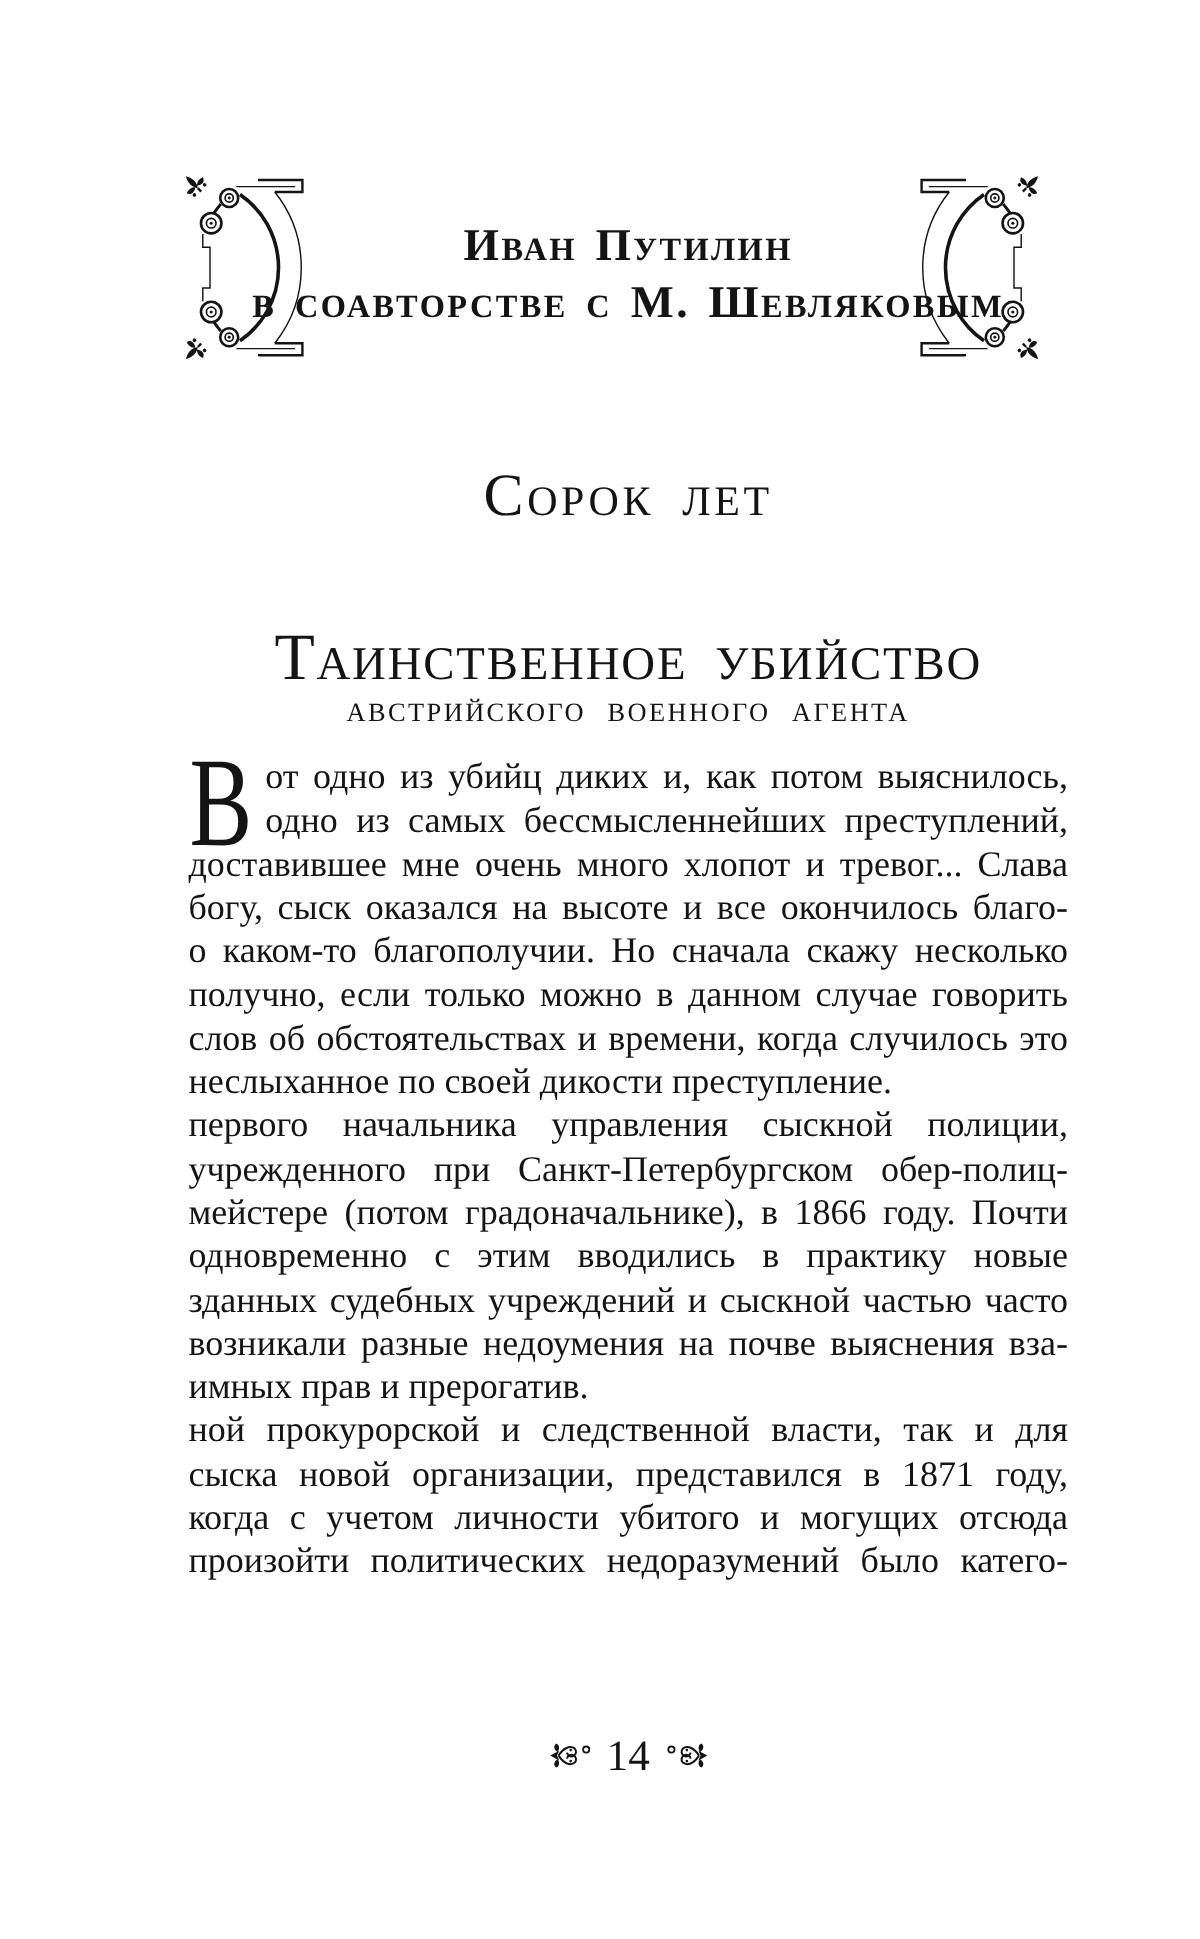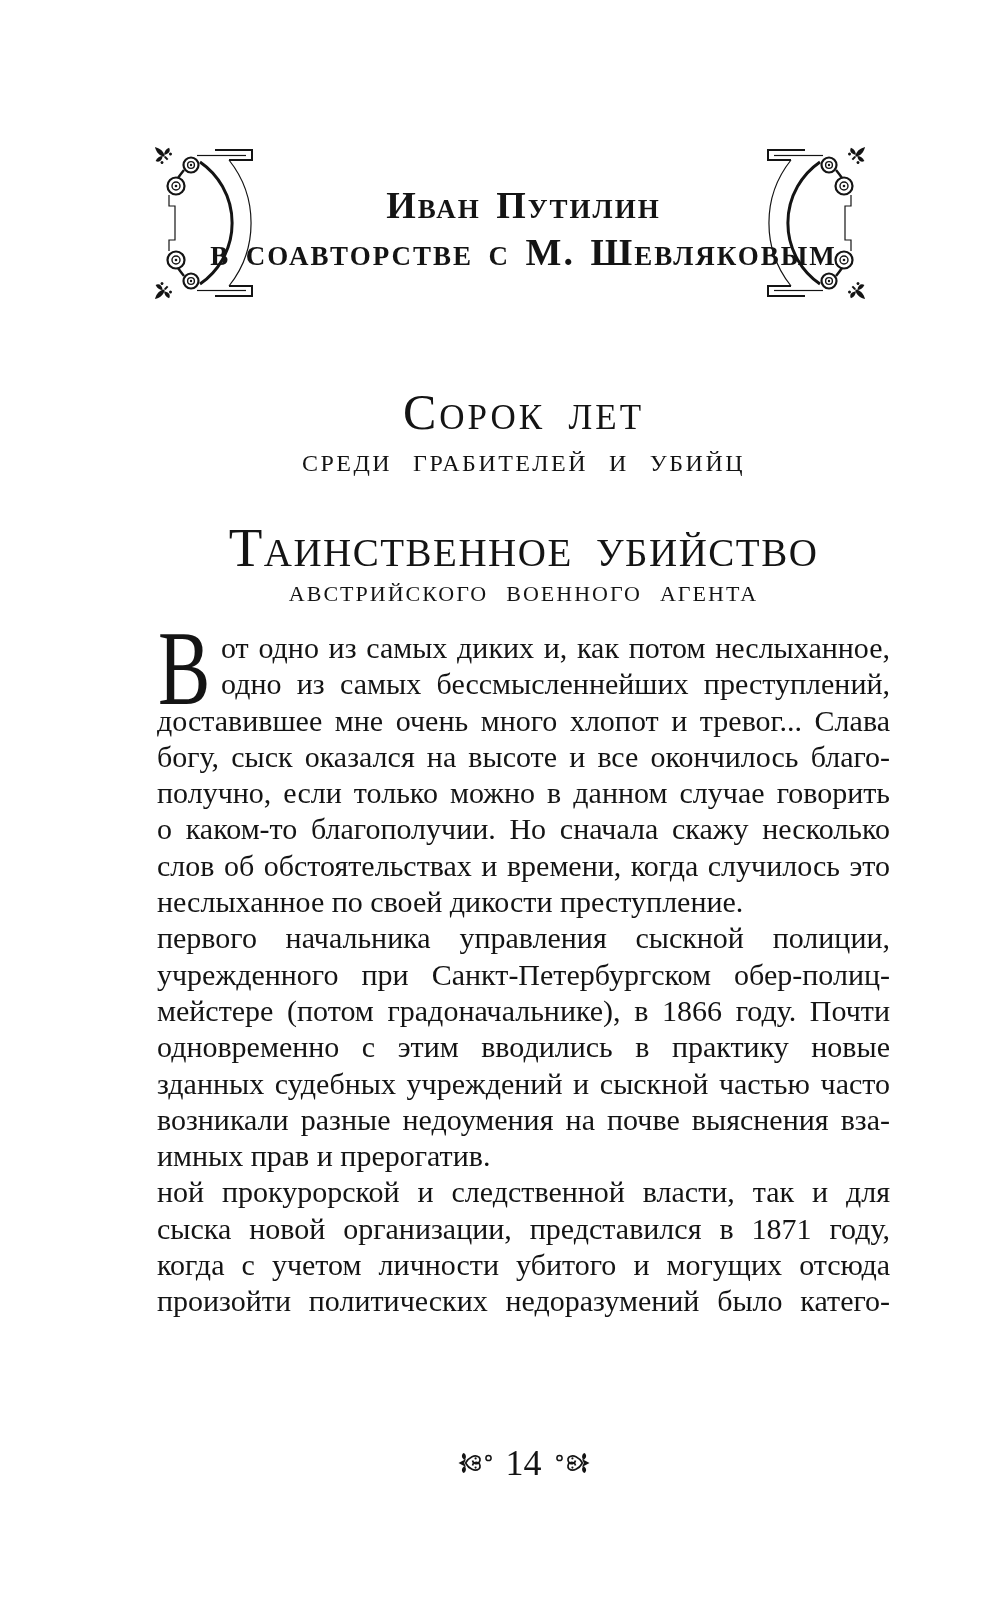--- a/index.html
+++ b/index.html
@@ -155,34 +155,33 @@
       </g>
     </svg>
   </span>
 
   <div class="byline">
     <div class="l1">Иван Путилин</div>
     <div class="l2">в соавторстве с М. Шевляковым</div>
   </div>
 
   <div class="t-line title1">Сорок лет</div>
-  <div class="t-line title2">среди грабителей и убийц</div>
 
   <div class="t-line sub1">Таинственное убийство</div>
   <div class="t-line sub2">австрийского военного агента</div>
 
   <div class="body-text">
     <span class="dropcap">В</span>
 
-    <div class="tl pad">от одно из самых диких и, как потом неслыханное,</div>
+    <div class="tl pad">от одно из убийц диких и, как потом выяснилось,</div>
     <div class="tl pad">одно из самых бессмысленнейших преступлений,</div>
     <div class="tl">доставившее мне очень много хлопот и тревог... Слава</div>
     <div class="tl">богу, сыск оказался на высоте и все окончилось благо-</div>
+    <div class="tl">о каком-то благополучии. Но сначала скажу несколько</div>
     <div class="tl">получно, если только можно в данном случае говорить</div>
-    <div class="tl">о каком-то благополучии. Но сначала скажу несколько</div>
     <div class="tl">слов об обстоятельствах и времени, когда случилось это</div>
     <div class="tl endp">неслыханное по своей дикости преступление.</div>
 
     <div class="tl">первого начальника управления сыскной полиции,</div>
     <div class="tl">учрежденного при Санкт-Петербургском обер-полиц-</div>
     <div class="tl">мейстере (потом градоначальнике), в 1866 году. Почти</div>
     <div class="tl">одновременно с этим вводились в практику новые</div>
     <div class="tl">зданных судебных учреждений и сыскной частью часто</div>
     <div class="tl">возникали разные недоумения на почве выяснения вза-</div>
     <div class="tl endp">имных прав и прерогатив.</div>

